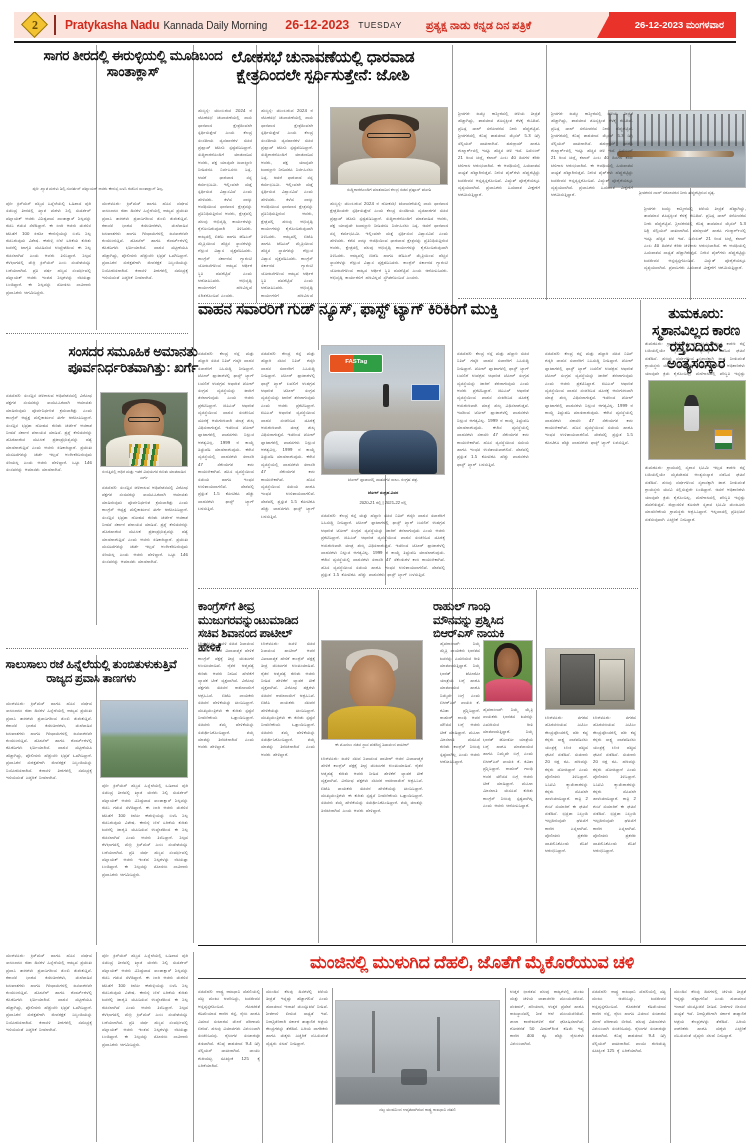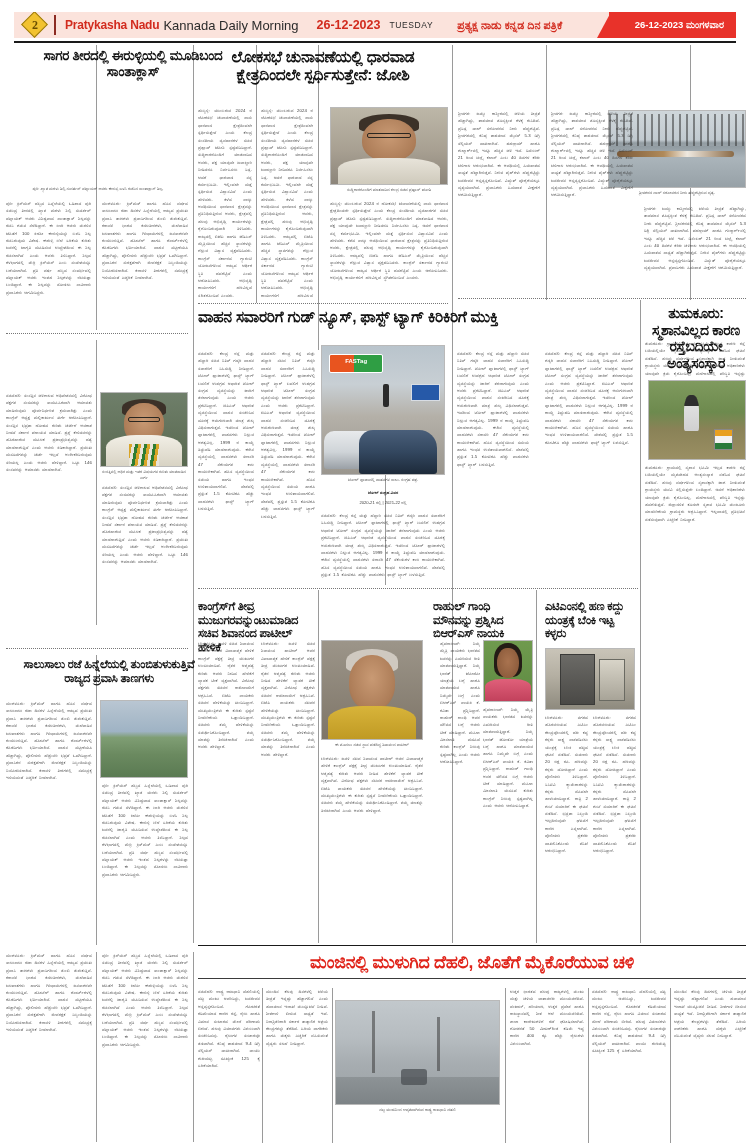--- a/index.html
+++ b/index.html
@@ -24,21 +24,21 @@
   .page-badge .dia {
     position: absolute; left: 5px; top: 1px; width: 19px; height: 19px;
     background: #f2c230; border: 1px solid #9a7a10; transform: rotate(45deg);
   }
   .page-badge .num {
     position: relative; z-index: 2; font-size: 12px; font-weight: bold;
     color: #6b4f00; font-family: "Liberation Serif", serif;
   }
   .mast-sep { width: 2px; height: 20px; background: #8c2b22; margin: 0 9px 0 4px; flex: 0 0 auto; }
   .mast-title { font-size: 12px; font-weight: bold; color: #d22b1e; letter-spacing: -0.2px; white-space: nowrap; }
-  .mast-sub { font-size: 13px; color: #2b2b2b; margin-left: 4px; white-space: nowrap; font-weight: normal; }
+  .mast-sub { font-size: 10px; color: #2b2b2b; margin-left: 4px; white-space: nowrap; font-weight: normal; }
   .mast-date { font-size: 12.5px; font-weight: bold; color: #d22b1e; margin-left: 18px; white-space: nowrap; }
   .mast-day { font-size: 8.5px; color: #2b2b2b; margin-left: 9px; letter-spacing: 0.6px; white-space: nowrap; }
   .mast-kn { font-size: 11px; font-weight: bold; color: #d22b1e; margin-left: 24px; white-space: nowrap; }
   .mast-right {
     margin-left: auto; height: 26px; background: #e8322a; color: #fff;
     display: flex; align-items: center; padding: 0 12px 0 26px; font-size: 9.5px;
     font-weight: bold; white-space: nowrap; position: relative;
   }
   .mast-right::before {
     content: ""; position: absolute; left: -12px; top: 0;
@@ -286,38 +286,39 @@
 
   <div class="hl hl-md" style="position:absolute; left:6px; top:48px; width:182px;">ಸಾಗರ ತೀರದಲ್ಲಿ ಈರುಳ್ಳಿಯಲ್ಲಿ ಮೂಡಿಬಂದ ಸಾಂತಾಕ್ಲಾಸ್</div>
 
   <div class="cap" style="left:8px; top:186px; width:180px;">ಪುರಿ: ಖ್ಯಾತ ಮರಳು ಶಿಲ್ಪಿ ಸುದರ್ಶನ್ ಪಟ್ನಾಯಕ್ ಅವರು ಈರುಳ್ಳಿ ಬಳಸಿ ರಚಿಸಿದ ಸಾಂತಾಕ್ಲಾಸ್ ಶಿಲ್ಪ.</div>
 
   <div class="body-text kn" style="position:absolute; left:6px; top:200px; width:85px; height:125px;">ಪುರಿ: ಕ್ರಿಸ್‌ಮಸ್ ಹಬ್ಬದ ಹಿನ್ನೆಲೆಯಲ್ಲಿ ಒಡಿಶಾದ ಪುರಿ ಸಮುದ್ರ ತೀರದಲ್ಲಿ ಖ್ಯಾತ ಮರಳು ಶಿಲ್ಪಿ ಸುದರ್ಶನ್ ಪಟ್ನಾಯಕ್ ಅವರು ವಿಶಿಷ್ಟವಾದ ಸಾಂತಾಕ್ಲಾಸ್ ಶಿಲ್ಪವನ್ನು ರಚಿಸಿ ಗಮನ ಸೆಳೆದಿದ್ದಾರೆ. ಈ ಬಾರಿ ಅವರು ಮರಳಿನ ಜೊತೆಗೆ 100 ಕಿಲೋ ಈರುಳ್ಳಿಯನ್ನು ಬಳಸಿ ಶಿಲ್ಪ ರಚಿಸಿರುವುದು ವಿಶೇಷ. ಈರುಳ್ಳಿ ಬೆಲೆ ಏರಿಕೆಯ ಕುರಿತು ಜನರಲ್ಲಿ ಜಾಗೃತಿ ಮೂಡಿಸುವ ಉದ್ದೇಶದಿಂದ ಈ ಶಿಲ್ಪ ರಚಿಸಲಾಗಿದೆ ಎಂದು ಅವರು ತಿಳಿಸಿದ್ದಾರೆ. ಶಿಲ್ಪದ ಕೆಳಭಾಗದಲ್ಲಿ ಮೆರ್ರಿ ಕ್ರಿಸ್‌ಮಸ್ ಎಂಬ ಸಂದೇಶವನ್ನೂ ಬರೆಯಲಾಗಿದೆ. ಪ್ರತಿ ವರ್ಷ ಹಬ್ಬದ ಸಂದರ್ಭದಲ್ಲಿ ಪಟ್ನಾಯಕ್ ಅವರು ಇಂತಹ ಶಿಲ್ಪಗಳನ್ನು ರಚಿಸುತ್ತಾ ಬಂದಿದ್ದಾರೆ. ಈ ಶಿಲ್ಪವನ್ನು ನೋಡಲು ಸಾವಿರಾರು ಪ್ರವಾಸಿಗರು ಆಗಮಿಸಿದ್ದರು.</div>
   <div class="body-text kn" style="position:absolute; left:102px; top:200px; width:86px; height:125px;">ಮಂಗಳೂರು: ಕ್ರಿಸ್‌ಮಸ್ ಹಾಗೂ ಹೊಸ ವರ್ಷದ ಸಾಲುಸಾಲು ರಜಾ ದಿನಗಳ ಹಿನ್ನೆಲೆಯಲ್ಲಿ ರಾಜ್ಯದ ಪ್ರಮುಖ ಪ್ರವಾಸಿ ತಾಣಗಳು ಪ್ರವಾಸಿಗರಿಂದ ತುಂಬಿ ತುಳುಕುತ್ತಿವೆ. ಕರಾವಳಿ ಭಾಗದ ಕಡಲತೀರಗಳು, ಮಲೆನಾಡಿನ ಜಲಪಾತಗಳು ಹಾಗೂ ಗಿರಿಧಾಮಗಳಲ್ಲಿ ಜನಸಾಗರವೇ ಕಂಡುಬರುತ್ತಿದೆ. ಹೋಟೆಲ್ ಹಾಗೂ ರೆಸಾರ್ಟ್‌ಗಳಲ್ಲಿ ಕೊಠಡಿಗಳು ಭರ್ತಿಯಾಗಿವೆ. ವಾಹನ ದಟ್ಟಣೆಯೂ ಹೆಚ್ಚಾಗಿದ್ದು, ಪೊಲೀಸರು ಹೆಚ್ಚುವರಿ ಭದ್ರತೆ ಒದಗಿಸಿದ್ದಾರೆ. ಪ್ರವಾಸಿಗರ ಸುರಕ್ಷತೆಗಾಗಿ ಜೀವರಕ್ಷಕ ಸಿಬ್ಬಂದಿಯನ್ನು ನಿಯೋಜಿಸಲಾಗಿದೆ. ಕರಾವಳಿ ತೀರಗಳಲ್ಲಿ ಸಮುದ್ರಕ್ಕೆ ಇಳಿಯದಂತೆ ಎಚ್ಚರಿಕೆ ನೀಡಲಾಗಿದೆ.</div>
 
   <div class="hr-dot" style="left:6px; top:333px; width:182px;"></div>
 
+  <div class="hl hl-md" style="position:absolute; left:6px; top:344px; width:182px;">ಸಂಸದರ ಸಮೂಹಿಕ ಅಮಾನತು ಪೂರ್ವನಿರ್ಧರಿತವಾಗಿತ್ತು: ಖರ್ಗೆ</div>
 
   <div class="photo" style="left:100px; top:392px; width:88px; height:75px;">
     <div class="ph-portrait ph-kharge">
       <div class="hair"></div>
       <div class="face"></div>
       <div class="glasses"></div>
       <div class="body"></div>
       <div class="scarf"></div>
     </div>
   </div>
   <div class="cap" style="left:100px; top:469px; width:88px;">ಸಂಸತ್ತಿನಲ್ಲಿ ಅಧಿಕ ಮತ್ತು ಇತರ ವಿಷಯಗಳ ಕುರಿತು ಮಾತನಾಡಿದ ಖರ್ಗೆ</div>
 
   <div class="body-text kn" style="position:absolute; left:6px; top:392px; width:86px; height:232px;">ನವದೆಹಲಿ: ಸಂಸತ್ತಿನ ಚಳಿಗಾಲದ ಅಧಿವೇಶನದಲ್ಲಿ ವಿರೋಧ ಪಕ್ಷಗಳ ಸಂಸದರನ್ನು ಸಾಮೂಹಿಕವಾಗಿ ಅಮಾನತು ಮಾಡಿರುವುದು ಪೂರ್ವನಿರ್ಧರಿತ ಕ್ರಮವಾಗಿತ್ತು ಎಂದು ಕಾಂಗ್ರೆಸ್ ಅಧ್ಯಕ್ಷ ಮಲ್ಲಿಕಾರ್ಜುನ ಖರ್ಗೆ ಆರೋಪಿಸಿದ್ದಾರೆ. ಸಂಸತ್ತಿನ ಭದ್ರತಾ ಲೋಪದ ಕುರಿತು ಚರ್ಚೆಗೆ ಅವಕಾಶ ನೀಡದೆ ಸರ್ಕಾರ ಪಲಾಯನ ಮಾಡಿದೆ. ಪ್ರಶ್ನೆ ಕೇಳಿದವರನ್ನು ಹೊರಹಾಕುವ ಮೂಲಕ ಪ್ರಜಾಪ್ರಭುತ್ವವನ್ನು ಹತ್ಯೆ ಮಾಡಲಾಗುತ್ತಿದೆ ಎಂದು ಅವರು ಕಿಡಿಕಾರಿದ್ದಾರೆ. ಪ್ರಮುಖ ಮಸೂದೆಗಳನ್ನು ಚರ್ಚೆ ಇಲ್ಲದೆ ಅಂಗೀಕರಿಸಿರುವುದು ಸರಿಯಲ್ಲ ಎಂದು ಅವರು ಹೇಳಿದ್ದಾರೆ. ಒಟ್ಟು 146 ಸಂಸದರನ್ನು ಅಮಾನತು ಮಾಡಲಾಗಿದೆ.</div>
   <div class="body-text kn" style="position:absolute; left:102px; top:484px; width:86px; height:140px;">ನವದೆಹಲಿ: ಸಂಸತ್ತಿನ ಚಳಿಗಾಲದ ಅಧಿವೇಶನದಲ್ಲಿ ವಿರೋಧ ಪಕ್ಷಗಳ ಸಂಸದರನ್ನು ಸಾಮೂಹಿಕವಾಗಿ ಅಮಾನತು ಮಾಡಿರುವುದು ಪೂರ್ವನಿರ್ಧರಿತ ಕ್ರಮವಾಗಿತ್ತು ಎಂದು ಕಾಂಗ್ರೆಸ್ ಅಧ್ಯಕ್ಷ ಮಲ್ಲಿಕಾರ್ಜುನ ಖರ್ಗೆ ಆರೋಪಿಸಿದ್ದಾರೆ. ಸಂಸತ್ತಿನ ಭದ್ರತಾ ಲೋಪದ ಕುರಿತು ಚರ್ಚೆಗೆ ಅವಕಾಶ ನೀಡದೆ ಸರ್ಕಾರ ಪಲಾಯನ ಮಾಡಿದೆ. ಪ್ರಶ್ನೆ ಕೇಳಿದವರನ್ನು ಹೊರಹಾಕುವ ಮೂಲಕ ಪ್ರಜಾಪ್ರಭುತ್ವವನ್ನು ಹತ್ಯೆ ಮಾಡಲಾಗುತ್ತಿದೆ ಎಂದು ಅವರು ಕಿಡಿಕಾರಿದ್ದಾರೆ. ಪ್ರಮುಖ ಮಸೂದೆಗಳನ್ನು ಚರ್ಚೆ ಇಲ್ಲದೆ ಅಂಗೀಕರಿಸಿರುವುದು ಸರಿಯಲ್ಲ ಎಂದು ಅವರು ಹೇಳಿದ್ದಾರೆ. ಒಟ್ಟು 146 ಸಂಸದರನ್ನು ಅಮಾನತು ಮಾಡಲಾಗಿದೆ.</div>
 
   <div class="hr-dot" style="left:6px; top:648px; width:182px;"></div>
 
-  <div class="hl hl-sm" style="position:absolute; left:18px; top:658px; width:182px;">ಸಾಲುಸಾಲು ರಜೆ ಹಿನ್ನೆಲೆಯಲ್ಲಿ ತುಂಬಿತುಳುಕುತ್ತಿವೆ ರಾಜ್ಯದ ಪ್ರವಾಸಿ ತಾಣಗಳು</div>
+  <div class="hl hl-sm" style="position:absolute; left:0; top:658px; width:182px;">ಸಾಲುಸಾಲು ರಜೆ ಹಿನ್ನೆಲೆಯಲ್ಲಿ ತುಂಬಿತುಳುಕುತ್ತಿವೆ ರಾಜ್ಯದ ಪ್ರವಾಸಿ ತಾಣಗಳು</div>
 
   <div class="photo" style="left:100px; top:700px; width:88px; height:78px;">
     <div style="width:100%;height:100%;background:linear-gradient(to bottom,#b9c6d2 0%,#9fb3c4 40%,#7f9e74 48%,#6b8a60 70%,#5a7a52 100%);"></div>
   </div>
 
   <div class="body-text kn" style="position:absolute; left:6px; top:700px; width:86px; height:242px;">ಮಂಗಳೂರು: ಕ್ರಿಸ್‌ಮಸ್ ಹಾಗೂ ಹೊಸ ವರ್ಷದ ಸಾಲುಸಾಲು ರಜಾ ದಿನಗಳ ಹಿನ್ನೆಲೆಯಲ್ಲಿ ರಾಜ್ಯದ ಪ್ರಮುಖ ಪ್ರವಾಸಿ ತಾಣಗಳು ಪ್ರವಾಸಿಗರಿಂದ ತುಂಬಿ ತುಳುಕುತ್ತಿವೆ. ಕರಾವಳಿ ಭಾಗದ ಕಡಲತೀರಗಳು, ಮಲೆನಾಡಿನ ಜಲಪಾತಗಳು ಹಾಗೂ ಗಿರಿಧಾಮಗಳಲ್ಲಿ ಜನಸಾಗರವೇ ಕಂಡುಬರುತ್ತಿದೆ. ಹೋಟೆಲ್ ಹಾಗೂ ರೆಸಾರ್ಟ್‌ಗಳಲ್ಲಿ ಕೊಠಡಿಗಳು ಭರ್ತಿಯಾಗಿವೆ. ವಾಹನ ದಟ್ಟಣೆಯೂ ಹೆಚ್ಚಾಗಿದ್ದು, ಪೊಲೀಸರು ಹೆಚ್ಚುವರಿ ಭದ್ರತೆ ಒದಗಿಸಿದ್ದಾರೆ. ಪ್ರವಾಸಿಗರ ಸುರಕ್ಷತೆಗಾಗಿ ಜೀವರಕ್ಷಕ ಸಿಬ್ಬಂದಿಯನ್ನು ನಿಯೋಜಿಸಲಾಗಿದೆ. ಕರಾವಳಿ ತೀರಗಳಲ್ಲಿ ಸಮುದ್ರಕ್ಕೆ ಇಳಿಯದಂತೆ ಎಚ್ಚರಿಕೆ ನೀಡಲಾಗಿದೆ.</div>
   <div class="body-text kn" style="position:absolute; left:102px; top:782px; width:86px; height:160px;">ಪುರಿ: ಕ್ರಿಸ್‌ಮಸ್ ಹಬ್ಬದ ಹಿನ್ನೆಲೆಯಲ್ಲಿ ಒಡಿಶಾದ ಪುರಿ ಸಮುದ್ರ ತೀರದಲ್ಲಿ ಖ್ಯಾತ ಮರಳು ಶಿಲ್ಪಿ ಸುದರ್ಶನ್ ಪಟ್ನಾಯಕ್ ಅವರು ವಿಶಿಷ್ಟವಾದ ಸಾಂತಾಕ್ಲಾಸ್ ಶಿಲ್ಪವನ್ನು ರಚಿಸಿ ಗಮನ ಸೆಳೆದಿದ್ದಾರೆ. ಈ ಬಾರಿ ಅವರು ಮರಳಿನ ಜೊತೆಗೆ 100 ಕಿಲೋ ಈರುಳ್ಳಿಯನ್ನು ಬಳಸಿ ಶಿಲ್ಪ ರಚಿಸಿರುವುದು ವಿಶೇಷ. ಈರುಳ್ಳಿ ಬೆಲೆ ಏರಿಕೆಯ ಕುರಿತು ಜನರಲ್ಲಿ ಜಾಗೃತಿ ಮೂಡಿಸುವ ಉದ್ದೇಶದಿಂದ ಈ ಶಿಲ್ಪ ರಚಿಸಲಾಗಿದೆ ಎಂದು ಅವರು ತಿಳಿಸಿದ್ದಾರೆ. ಶಿಲ್ಪದ ಕೆಳಭಾಗದಲ್ಲಿ ಮೆರ್ರಿ ಕ್ರಿಸ್‌ಮಸ್ ಎಂಬ ಸಂದೇಶವನ್ನೂ ಬರೆಯಲಾಗಿದೆ. ಪ್ರತಿ ವರ್ಷ ಹಬ್ಬದ ಸಂದರ್ಭದಲ್ಲಿ ಪಟ್ನಾಯಕ್ ಅವರು ಇಂತಹ ಶಿಲ್ಪಗಳನ್ನು ರಚಿಸುತ್ತಾ ಬಂದಿದ್ದಾರೆ. ಈ ಶಿಲ್ಪವನ್ನು ನೋಡಲು ಸಾವಿರಾರು ಪ್ರವಾಸಿಗರು ಆಗಮಿಸಿದ್ದರು.</div>
 
   <div class="hl hl-lg" style="position:absolute; left:198px; top:48px; width:250px;">ಲೋಕಸಭೆ ಚುನಾವಣೆಯಲ್ಲಿ ಧಾರವಾಡ ಕ್ಷೇತ್ರದಿಂದಲೇ ಸ್ಪರ್ಧಿಸುತ್ತೇನೆ: ಜೋಶಿ</div>
 
@@ -330,21 +331,21 @@
     </div>
   </div>
   <div class="cap" style="left:330px; top:187px; width:118px;">ಸುದ್ದಿಗಾರರೊಂದಿಗೆ ಮಾತನಾಡಿದ ಕೇಂದ್ರ ಸಚಿವ ಪ್ರಹ್ಲಾದ್ ಜೋಶಿ</div>
 
   <div class="body-text kn" style="position:absolute; left:198px; top:107px; width:54px; height:190px;">ಹುಬ್ಬಳ್ಳಿ: ಮುಂಬರುವ 2024 ರ ಲೋಕಸಭೆ ಚುನಾವಣೆಯಲ್ಲಿ ನಾನು ಧಾರವಾಡ ಕ್ಷೇತ್ರದಿಂದಲೇ ಸ್ಪರ್ಧಿಸುತ್ತೇನೆ ಎಂದು ಕೇಂದ್ರ ಸಂಸದೀಯ ವ್ಯವಹಾರಗಳ ಸಚಿವ ಪ್ರಹ್ಲಾದ್ ಜೋಶಿ ಸ್ಪಷ್ಟಪಡಿಸಿದ್ದಾರೆ. ಸುದ್ದಿಗಾರರೊಂದಿಗೆ ಮಾತನಾಡಿದ ಅವರು, ಪಕ್ಷ ಯಾವುದೇ ಜವಾಬ್ದಾರಿ ನೀಡಿದರೂ ನಿರ್ವಹಿಸಲು ಸಿದ್ಧ. ಆದರೆ ಧಾರವಾಡ ನನ್ನ ಕರ್ಮಭೂಮಿ. ಇಲ್ಲಿಂದಲೇ ಮತ್ತೆ ಸ್ಪರ್ಧಿಸುವ ವಿಶ್ವಾಸವಿದೆ ಎಂದು ಹೇಳಿದರು. ಕಳೆದ ನಾಲ್ಕು ಅವಧಿಯಿಂದ ಧಾರವಾಡ ಕ್ಷೇತ್ರವನ್ನು ಪ್ರತಿನಿಧಿಸುತ್ತಿರುವ ಅವರು, ಕ್ಷೇತ್ರದಲ್ಲಿ ಹಲವು ಅಭಿವೃದ್ಧಿ ಕಾರ್ಯಗಳನ್ನು ಕೈಗೊಂಡಿರುವುದಾಗಿ ತಿಳಿಸಿದರು. ರಾಜ್ಯದಲ್ಲಿ ಬಿಜೆಪಿ ಹಾಗೂ ಜೆಡಿಎಸ್ ಮೈತ್ರಿಯಿಂದ ಹೆಚ್ಚಿನ ಸ್ಥಾನಗಳನ್ನು ಗೆಲ್ಲುವ ವಿಶ್ವಾಸ ವ್ಯಕ್ತಪಡಿಸಿದರು. ಕಾಂಗ್ರೆಸ್ ಸರ್ಕಾರದ ಗ್ಯಾರಂಟಿ ಯೋಜನೆಗಳಿಂದ ರಾಜ್ಯದ ಆರ್ಥಿಕ ಸ್ಥಿತಿ ಹದಗೆಟ್ಟಿದೆ ಎಂದು ಆರೋಪಿಸಿದರು. ಅಭಿವೃದ್ಧಿ ಕಾರ್ಯಗಳಿಗೆ ಹಣವಿಲ್ಲದೆ ಸ್ಥಗಿತಗೊಂಡಿವೆ ಎಂದರು.</div>
   <div class="body-text kn" style="position:absolute; left:261px; top:107px; width:52px; height:190px;">ಹುಬ್ಬಳ್ಳಿ: ಮುಂಬರುವ 2024 ರ ಲೋಕಸಭೆ ಚುನಾವಣೆಯಲ್ಲಿ ನಾನು ಧಾರವಾಡ ಕ್ಷೇತ್ರದಿಂದಲೇ ಸ್ಪರ್ಧಿಸುತ್ತೇನೆ ಎಂದು ಕೇಂದ್ರ ಸಂಸದೀಯ ವ್ಯವಹಾರಗಳ ಸಚಿವ ಪ್ರಹ್ಲಾದ್ ಜೋಶಿ ಸ್ಪಷ್ಟಪಡಿಸಿದ್ದಾರೆ. ಸುದ್ದಿಗಾರರೊಂದಿಗೆ ಮಾತನಾಡಿದ ಅವರು, ಪಕ್ಷ ಯಾವುದೇ ಜವಾಬ್ದಾರಿ ನೀಡಿದರೂ ನಿರ್ವಹಿಸಲು ಸಿದ್ಧ. ಆದರೆ ಧಾರವಾಡ ನನ್ನ ಕರ್ಮಭೂಮಿ. ಇಲ್ಲಿಂದಲೇ ಮತ್ತೆ ಸ್ಪರ್ಧಿಸುವ ವಿಶ್ವಾಸವಿದೆ ಎಂದು ಹೇಳಿದರು. ಕಳೆದ ನಾಲ್ಕು ಅವಧಿಯಿಂದ ಧಾರವಾಡ ಕ್ಷೇತ್ರವನ್ನು ಪ್ರತಿನಿಧಿಸುತ್ತಿರುವ ಅವರು, ಕ್ಷೇತ್ರದಲ್ಲಿ ಹಲವು ಅಭಿವೃದ್ಧಿ ಕಾರ್ಯಗಳನ್ನು ಕೈಗೊಂಡಿರುವುದಾಗಿ ತಿಳಿಸಿದರು. ರಾಜ್ಯದಲ್ಲಿ ಬಿಜೆಪಿ ಹಾಗೂ ಜೆಡಿಎಸ್ ಮೈತ್ರಿಯಿಂದ ಹೆಚ್ಚಿನ ಸ್ಥಾನಗಳನ್ನು ಗೆಲ್ಲುವ ವಿಶ್ವಾಸ ವ್ಯಕ್ತಪಡಿಸಿದರು. ಕಾಂಗ್ರೆಸ್ ಸರ್ಕಾರದ ಗ್ಯಾರಂಟಿ ಯೋಜನೆಗಳಿಂದ ರಾಜ್ಯದ ಆರ್ಥಿಕ ಸ್ಥಿತಿ ಹದಗೆಟ್ಟಿದೆ ಎಂದು ಆರೋಪಿಸಿದರು. ಅಭಿವೃದ್ಧಿ ಕಾರ್ಯಗಳಿಗೆ ಹಣವಿಲ್ಲದೆ ಸ್ಥಗಿತಗೊಂಡಿವೆ ಎಂದರು.</div>
   <div class="body-text kn" style="position:absolute; left:330px; top:200px; width:118px; height:97px;">ಹುಬ್ಬಳ್ಳಿ: ಮುಂಬರುವ 2024 ರ ಲೋಕಸಭೆ ಚುನಾವಣೆಯಲ್ಲಿ ನಾನು ಧಾರವಾಡ ಕ್ಷೇತ್ರದಿಂದಲೇ ಸ್ಪರ್ಧಿಸುತ್ತೇನೆ ಎಂದು ಕೇಂದ್ರ ಸಂಸದೀಯ ವ್ಯವಹಾರಗಳ ಸಚಿವ ಪ್ರಹ್ಲಾದ್ ಜೋಶಿ ಸ್ಪಷ್ಟಪಡಿಸಿದ್ದಾರೆ. ಸುದ್ದಿಗಾರರೊಂದಿಗೆ ಮಾತನಾಡಿದ ಅವರು, ಪಕ್ಷ ಯಾವುದೇ ಜವಾಬ್ದಾರಿ ನೀಡಿದರೂ ನಿರ್ವಹಿಸಲು ಸಿದ್ಧ. ಆದರೆ ಧಾರವಾಡ ನನ್ನ ಕರ್ಮಭೂಮಿ. ಇಲ್ಲಿಂದಲೇ ಮತ್ತೆ ಸ್ಪರ್ಧಿಸುವ ವಿಶ್ವಾಸವಿದೆ ಎಂದು ಹೇಳಿದರು. ಕಳೆದ ನಾಲ್ಕು ಅವಧಿಯಿಂದ ಧಾರವಾಡ ಕ್ಷೇತ್ರವನ್ನು ಪ್ರತಿನಿಧಿಸುತ್ತಿರುವ ಅವರು, ಕ್ಷೇತ್ರದಲ್ಲಿ ಹಲವು ಅಭಿವೃದ್ಧಿ ಕಾರ್ಯಗಳನ್ನು ಕೈಗೊಂಡಿರುವುದಾಗಿ ತಿಳಿಸಿದರು. ರಾಜ್ಯದಲ್ಲಿ ಬಿಜೆಪಿ ಹಾಗೂ ಜೆಡಿಎಸ್ ಮೈತ್ರಿಯಿಂದ ಹೆಚ್ಚಿನ ಸ್ಥಾನಗಳನ್ನು ಗೆಲ್ಲುವ ವಿಶ್ವಾಸ ವ್ಯಕ್ತಪಡಿಸಿದರು. ಕಾಂಗ್ರೆಸ್ ಸರ್ಕಾರದ ಗ್ಯಾರಂಟಿ ಯೋಜನೆಗಳಿಂದ ರಾಜ್ಯದ ಆರ್ಥಿಕ ಸ್ಥಿತಿ ಹದಗೆಟ್ಟಿದೆ ಎಂದು ಆರೋಪಿಸಿದರು. ಅಭಿವೃದ್ಧಿ ಕಾರ್ಯಗಳಿಗೆ ಹಣವಿಲ್ಲದೆ ಸ್ಥಗಿತಗೊಂಡಿವೆ ಎಂದರು.</div>
 
   <div class="hr-dot" style="left:198px; top:303px; width:250px;"></div>
 
-  <div class="hl hl-lg hl-left" style="position:absolute; left:198px; top:308px; width:440px;">ವಾಹನ ಸವಾರರಿಗೆ ಗುಡ್ ನ್ಯೂಸ್, ಫಾಸ್ಟ್ ಟ್ಯಾಗ್ ಕಿರಿಕಿರಿಗೆ ಮುಕ್ತಿ</div>
+  <div class="hl hl-lg hl-left" style="position:absolute; left:198px; top:300px; width:440px;">ವಾಹನ ಸವಾರರಿಗೆ ಗುಡ್ ನ್ಯೂಸ್, ಫಾಸ್ಟ್ ಟ್ಯಾಗ್ ಕಿರಿಕಿರಿಗೆ ಮುಕ್ತಿ</div>
 
   <div class="photo" style="left:321px; top:345px; width:124px; height:130px;">
     <div class="ph-fastag">
       <div class="sign">FASTag</div>
       <div class="bluesign"></div>
       <div class="light"></div>
       <div class="car1"></div>
       <div class="car2"></div>
     </div>
   </div>
@@ -409,21 +410,20 @@
     <div class="ph-lady">
       <div class="hair"></div>
       <div class="face"></div>
       <div class="sari"></div>
     </div>
   </div>
 
   <div class="body-text kn" style="position:absolute; left:440px; top:640px; width:40px; height:300px;">ಹೈದರಾಬಾದ್: ನಿಮ್ಮ ಮೈತ್ರಿ ನಾಯಕರು ಭಾರತದ ಜನರನ್ನು ಎದುರಿಸುವ ರೀತಿ ಮಾತನಾಡುತ್ತಿದ್ದಾರೆ. ನಿಮ್ಮ ಭಾರತ್ ಜೋಡೋ ಯಾತ್ರೆಯ ಬಗ್ಗೆ ಹಾಗೂ ಮಾತನಾಡುವ ಹಾಗೂ ನಿಮ್ಮದೇ ಬಗ್ಗೆ ಎಂದು ಬಿಆರ್‌ಎಸ್ ನಾಯಕಿ ಕೆ. ಕವಿತಾ ಪ್ರಶ್ನಿಸಿದ್ದಾರೆ. ರಾಹುಲ್ ಗಾಂಧಿ ಅವರ ಮೌನದ ಬಗ್ಗೆ ಅವರು ಟೀಕೆ ಮಾಡಿದ್ದಾರೆ. ಮಹಿಳಾ ಮೀಸಲಾತಿ ಮಸೂದೆ ಕುರಿತು ಕಾಂಗ್ರೆಸ್ ನಿಲುವು ಸ್ಪಷ್ಟವಾಗಿಲ್ಲ ಎಂದು ಅವರು ಆರೋಪಿಸಿದ್ದಾರೆ.</div>
   <div class="body-text kn" style="position:absolute; left:483px; top:706px; width:50px; height:234px;">ಹೈದರಾಬಾದ್: ನಿಮ್ಮ ಮೈತ್ರಿ ನಾಯಕರು ಭಾರತದ ಜನರನ್ನು ಎದುರಿಸುವ ರೀತಿ ಮಾತನಾಡುತ್ತಿದ್ದಾರೆ. ನಿಮ್ಮ ಭಾರತ್ ಜೋಡೋ ಯಾತ್ರೆಯ ಬಗ್ಗೆ ಹಾಗೂ ಮಾತನಾಡುವ ಹಾಗೂ ನಿಮ್ಮದೇ ಬಗ್ಗೆ ಎಂದು ಬಿಆರ್‌ಎಸ್ ನಾಯಕಿ ಕೆ. ಕವಿತಾ ಪ್ರಶ್ನಿಸಿದ್ದಾರೆ. ರಾಹುಲ್ ಗಾಂಧಿ ಅವರ ಮೌನದ ಬಗ್ಗೆ ಅವರು ಟೀಕೆ ಮಾಡಿದ್ದಾರೆ. ಮಹಿಳಾ ಮೀಸಲಾತಿ ಮಸೂದೆ ಕುರಿತು ಕಾಂಗ್ರೆಸ್ ನಿಲುವು ಸ್ಪಷ್ಟವಾಗಿಲ್ಲ ಎಂದು ಅವರು ಆರೋಪಿಸಿದ್ದಾರೆ.</div>
 
-  <div class="hl hl-sm hl-left" style="position:absolute; left:545px; top:600px; width:92px;">ಎಟಿಎಂನಲ್ಲಿ ಹಣ ಕದ್ದು ಯಂತ್ರಕ್ಕೆ ಬೆಂಕಿ ಇಟ್ಟ ಕಳ್ಳರು</div>
 
   <div class="photo" style="left:545px; top:648px; width:90px; height:62px;">
     <div class="ph-atm">
       <div class="door"></div>
       <div class="mach"></div>
     </div>
   </div>
 
   <div class="body-text kn" style="position:absolute; left:545px; top:714px; width:43px; height:226px;">ಬೆಂಗಳೂರು: ನಗರದ ಹೊರವಲಯದ ಎಟಿಎಂ ಕೇಂದ್ರವೊಂದರಲ್ಲಿ ಹಣ ಕದ್ದ ಕಳ್ಳರು ಸಾಕ್ಷ್ಯ ನಾಶಪಡಿಸಲು ಯಂತ್ರಕ್ಕೆ ಬೆಂಕಿ ಹಚ್ಚಿದ ಘಟನೆ ನಡೆದಿದೆ. ಸುಮಾರು 20 ಲಕ್ಷ ರೂ. ಹಣವನ್ನು ಕಳ್ಳರು ದೋಚಿದ್ದಾರೆ ಎಂದು ಪೊಲೀಸರು ತಿಳಿಸಿದ್ದಾರೆ. ಸಿಸಿಟಿವಿ ಕ್ಯಾಮೆರಾಗಳನ್ನು ಕಳ್ಳರು ಮೊದಲೇ ಹಾಳುಮಾಡಿದ್ದಾರೆ. ರಾತ್ರಿ 2 ಗಂಟೆ ಸುಮಾರಿಗೆ ಈ ಘಟನೆ ನಡೆದಿದೆ. ಭದ್ರತಾ ಸಿಬ್ಬಂದಿ ಇಲ್ಲದಿರುವುದೇ ಘಟನೆಗೆ ಕಾರಣ ಎನ್ನಲಾಗಿದೆ. ಪೊಲೀಸರು ಪ್ರಕರಣ ದಾಖಲಿಸಿಕೊಂಡು ತನಿಖೆ ಆರಂಭಿಸಿದ್ದಾರೆ.</div>
   <div class="body-text kn" style="position:absolute; left:593px; top:714px; width:43px; height:226px;">ಬೆಂಗಳೂರು: ನಗರದ ಹೊರವಲಯದ ಎಟಿಎಂ ಕೇಂದ್ರವೊಂದರಲ್ಲಿ ಹಣ ಕದ್ದ ಕಳ್ಳರು ಸಾಕ್ಷ್ಯ ನಾಶಪಡಿಸಲು ಯಂತ್ರಕ್ಕೆ ಬೆಂಕಿ ಹಚ್ಚಿದ ಘಟನೆ ನಡೆದಿದೆ. ಸುಮಾರು 20 ಲಕ್ಷ ರೂ. ಹಣವನ್ನು ಕಳ್ಳರು ದೋಚಿದ್ದಾರೆ ಎಂದು ಪೊಲೀಸರು ತಿಳಿಸಿದ್ದಾರೆ. ಸಿಸಿಟಿವಿ ಕ್ಯಾಮೆರಾಗಳನ್ನು ಕಳ್ಳರು ಮೊದಲೇ ಹಾಳುಮಾಡಿದ್ದಾರೆ. ರಾತ್ರಿ 2 ಗಂಟೆ ಸುಮಾರಿಗೆ ಈ ಘಟನೆ ನಡೆದಿದೆ. ಭದ್ರತಾ ಸಿಬ್ಬಂದಿ ಇಲ್ಲದಿರುವುದೇ ಘಟನೆಗೆ ಕಾರಣ ಎನ್ನಲಾಗಿದೆ. ಪೊಲೀಸರು ಪ್ರಕರಣ ದಾಖಲಿಸಿಕೊಂಡು ತನಿಖೆ ಆರಂಭಿಸಿದ್ದಾರೆ.</div>

